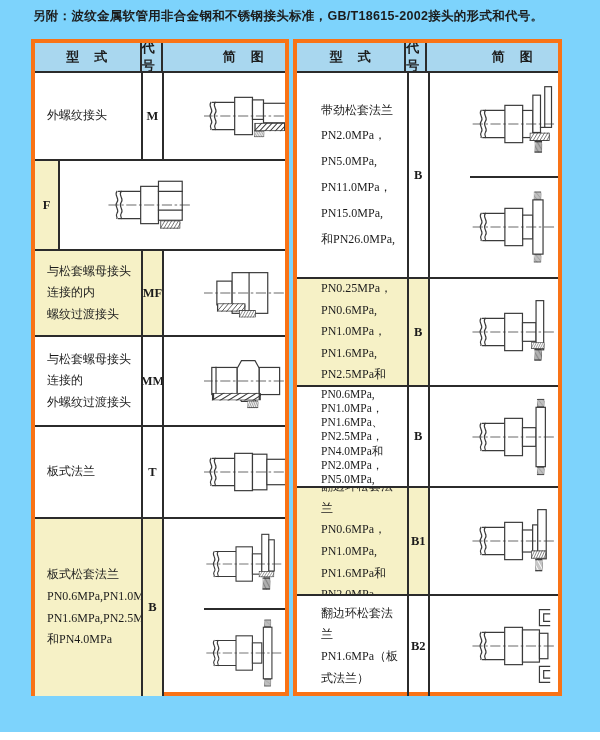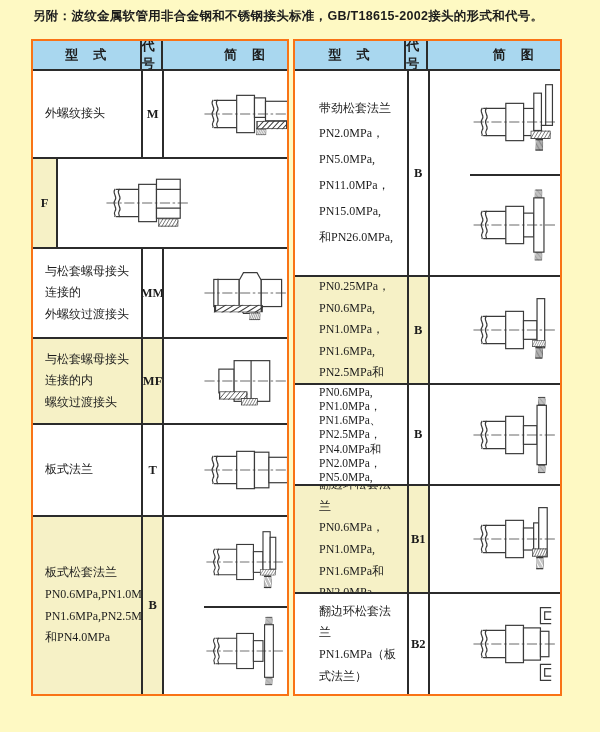--- a/index.html
+++ b/index.html
@@ -1,21 +1,21 @@
 <!DOCTYPE html>
 <html><head>
 <meta charset="utf-8">
 <style>
   html,body{margin:0;padding:0;background:#fff;}
-  .page{position:relative;width:600px;height:732px;background:#fef9c3;
+  .page{position:relative;width:600px;height:732px;background:#7dd3fc;
         font-family:"Liberation Serif","DejaVu Serif",serif;color:#1c1c1c;overflow:hidden;}
   .title{position:absolute;left:33px;top:8px;width:555px;
          font-family:"Liberation Sans","DejaVu Sans",sans-serif;
          font-weight:bold;font-size:12.5px;letter-spacing:.3px;}
-  .tbl{position:absolute;top:39px;border:2px solid #f97316;background:#fff;
+  .tbl{position:absolute;top:39px;border:4px solid #f97316;background:#fff;
        display:flex;flex-direction:column;box-sizing:border-box;}
   .tbl.left{left:31px;width:258px;height:657px;}
   .tbl.right{left:293px;width:269px;height:657px;}
   .tr{display:flex;box-sizing:border-box;border-bottom:2px solid #2b2b2b;flex:0 0 auto;}
   .tr.last{border-bottom:none;}
   .td{box-sizing:border-box;border-right:2px solid #2b2b2b;display:flex;
       align-items:center;overflow:hidden;}
   .td:last-child{border-right:none;}
   .left .c1{width:129px;padding-left:12px;}  .left .c2{width:25px;}  .left .c3{width:100px;}
   .right .c1{width:131px;padding-left:24px;} .right .c2{width:25px;} .right .c3{width:109px;}
@@ -92,55 +92,55 @@
               <use href="#g-hose"></use>
             <rect class="fw" x="62" y="18" width="28" height="46"></rect>
             <path d="M62 30 H90 M62 52 H90"></path>
             <use href="#hb" x="64" y="64" width="24" height="10"></use>
           </g>
             <line class="cl" x1="3" y1="46" x2="101" y2="46"></line>
         </svg>
       </div>
     </div>
 
+    <div class="tr" style="height:86px">
+      <div class="td c1 hl">
+          <span class="txt">与松套螺母接头连接的内
+螺纹过渡接头</span>
+        </div>
+      <div class="td c2 hl">MF</div>
+      <div class="td c3">
+        <svg class="dg" viewBox="0 0 104 92">
+          <g class="ln">
+            <rect class="fw" x="20" y="32" width="18" height="28"></rect>
+            <rect class="fw" x="38" y="22" width="42" height="48"></rect>
+            <path d="M58 22 V70"></path>
+            <use href="#hb" x="20" y="58" width="34" height="10"></use>
+            <use href="#hb" x="46" y="66" width="20" height="9"></use>
+          </g>
+            <line class="cl" x1="3" y1="46" x2="101" y2="46"></line>
+        </svg>
+      </div>
+    </div>
+
     <div class="tr" style="height:90px">
       <div class="td c1">
           <span class="txt">与松套螺母接头连接的
 外螺纹过渡接头</span>
         </div>
       <div class="td c2">MM</div>
       <div class="td c3">
         <svg class="dg" viewBox="0 0 104 92">
           <g class="ln">
             <rect class="fw" x="14" y="30" width="30" height="32"></rect>
             <path d="M19 30 V62"></path>
             <path class="fw" d="M49 22 h16 l5 9 v30 l-5 9 h-16 l-5 -9 v-30 z"></path>
             <rect class="fw" x="70" y="30" width="24" height="32"></rect>
             <use href="#hb" x="14" y="60" width="58" height="9"></use>
             <use href="#hb" x="56" y="69" width="13" height="9"></use>
-          </g>
-            <line class="cl" x1="3" y1="46" x2="101" y2="46"></line>
-        </svg>
-      </div>
-    </div>
-
-    <div class="tr" style="height:86px">
-      <div class="td c1 hl">
-          <span class="txt">与松套螺母接头连接的内
-螺纹过渡接头</span>
-        </div>
-      <div class="td c2 hl">MF</div>
-      <div class="td c3">
-        <svg class="dg" viewBox="0 0 104 92">
-          <g class="ln">
-            <rect class="fw" x="20" y="32" width="18" height="28"></rect>
-            <rect class="fw" x="38" y="22" width="42" height="48"></rect>
-            <path d="M58 22 V70"></path>
-            <use href="#hb" x="20" y="58" width="34" height="10"></use>
-            <use href="#hb" x="46" y="66" width="20" height="9"></use>
           </g>
             <line class="cl" x1="3" y1="46" x2="101" y2="46"></line>
         </svg>
       </div>
     </div>
 
     <div class="tr" style="height:92px">
       <div class="td c1">
           <span class="txt">板式法兰</span>
         </div>

